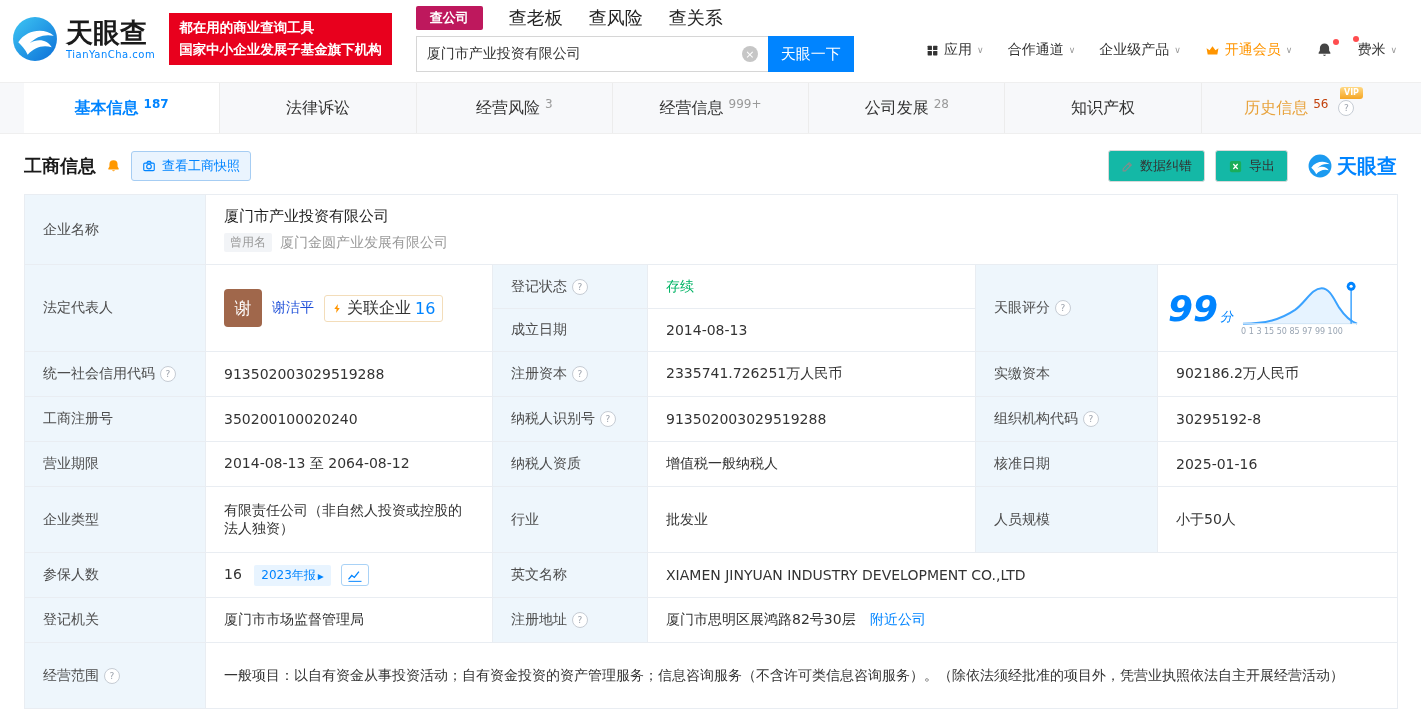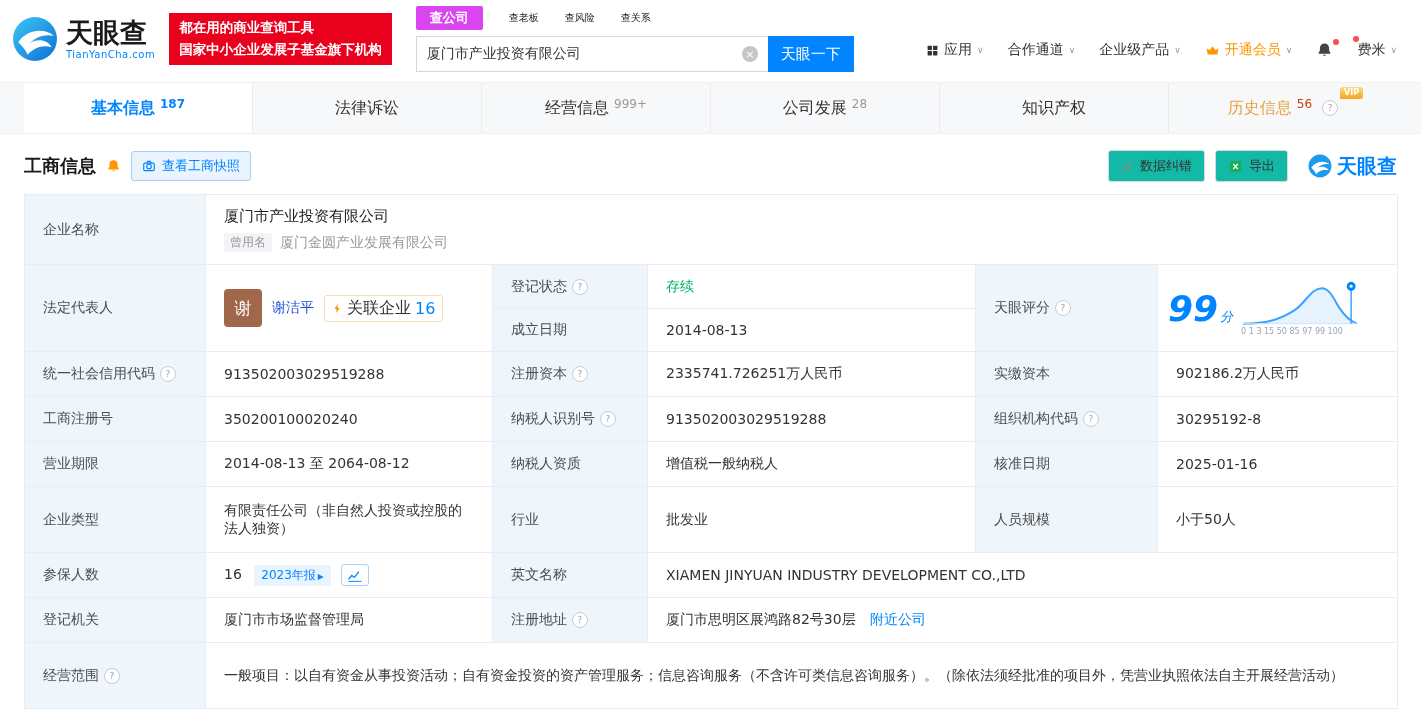--- a/index.html
+++ b/index.html
@@ -8,22 +8,22 @@
 
   
   .topbar{display:flex;align-items:center;gap:14px;padding:10px 24px 6px 12px;height:74px;box-sizing:border-box;}
   .logo{display:flex;align-items:center;gap:8px;cursor:pointer;}
   .logo-text{display:flex;flex-direction:column;}
   .logo-cn{font-size:27px;font-weight:bold;color:#1a1a1a;line-height:1;}
   .logo-domain{font-size:10px;color:#0084ff;margin-top:3px;letter-spacing:.5px;}
   .promo{background:#e8001d;color:#fff;font-weight:bold;font-size:13.5px;line-height:1.6;padding:4px 10px;white-space:nowrap;}
   .search-area{margin-left:10px;}
   .search-tabs{display:flex;align-items:center;gap:26px;margin-bottom:6px;height:24px;}
-  .stab{font-size:10px;color:#222;cursor:pointer;}
-  .stab.active{background:#d946ef;color:#fff;font-size:13px;padding:3px 14px;border-radius:2px;font-weight:bold;}
+  .stab{font-size:18px;color:#222;cursor:pointer;}
+  .stab.active{background:#be185d;color:#fff;font-size:13px;padding:3px 14px;border-radius:2px;font-weight:bold;}
   .search-row{display:flex;}
   .search-box{position:relative;}
   .search-box input{width:352px;height:36px;border:1px solid #d6d6d6;border-right:none;padding:0 34px 0 10px;font-size:14px;color:#333;outline:none;box-sizing:border-box;font-family:inherit;}
   .clear-btn{position:absolute;right:10px;top:10px;width:16px;height:16px;border-radius:50%;background:#c6c6c6;color:#fff;font-size:11px;display:flex;align-items:center;justify-content:center;cursor:pointer;line-height:1;}
   .search-btn{width:86px;height:36px;background:#0084ff;color:#fff;border:none;font-size:15px;cursor:pointer;font-family:inherit;}
   .top-nav{margin-left:auto;display:flex;align-items:center;gap:24px;margin-top:22px;}
   .nav-item{display:inline-flex;align-items:center;gap:5px;font-size:14px;color:#333;cursor:pointer;position:relative;white-space:nowrap;}
   .nav-item.vip{color:#ff9500;}
   .caret{font-size:9px;color:#999;}
   .dot{position:absolute;width:6px;height:6px;border-radius:50%;background:#ff4d4f;top:-3px;right:-6px;}
@@ -162,20 +162,24 @@
 
   <nav class="main-tabs">
     <div class="tab active">
       <span>基本信息</span>
       <span class="cnt">187</span>
     </div>
     <div class="tab">
       <span>法律诉讼</span>
     </div>
     <div class="tab">
+      <span>经营风险</span>
+      <span class="cnt">3</span>
+    </div>
+    <div class="tab">
       <span>经营信息</span>
       <span class="cnt">999+</span>
     </div>
     <div class="tab">
       <span>公司发展</span>
       <span class="cnt">28</span>
     </div>
     <div class="tab">
       <span>知识产权</span>
     </div>

